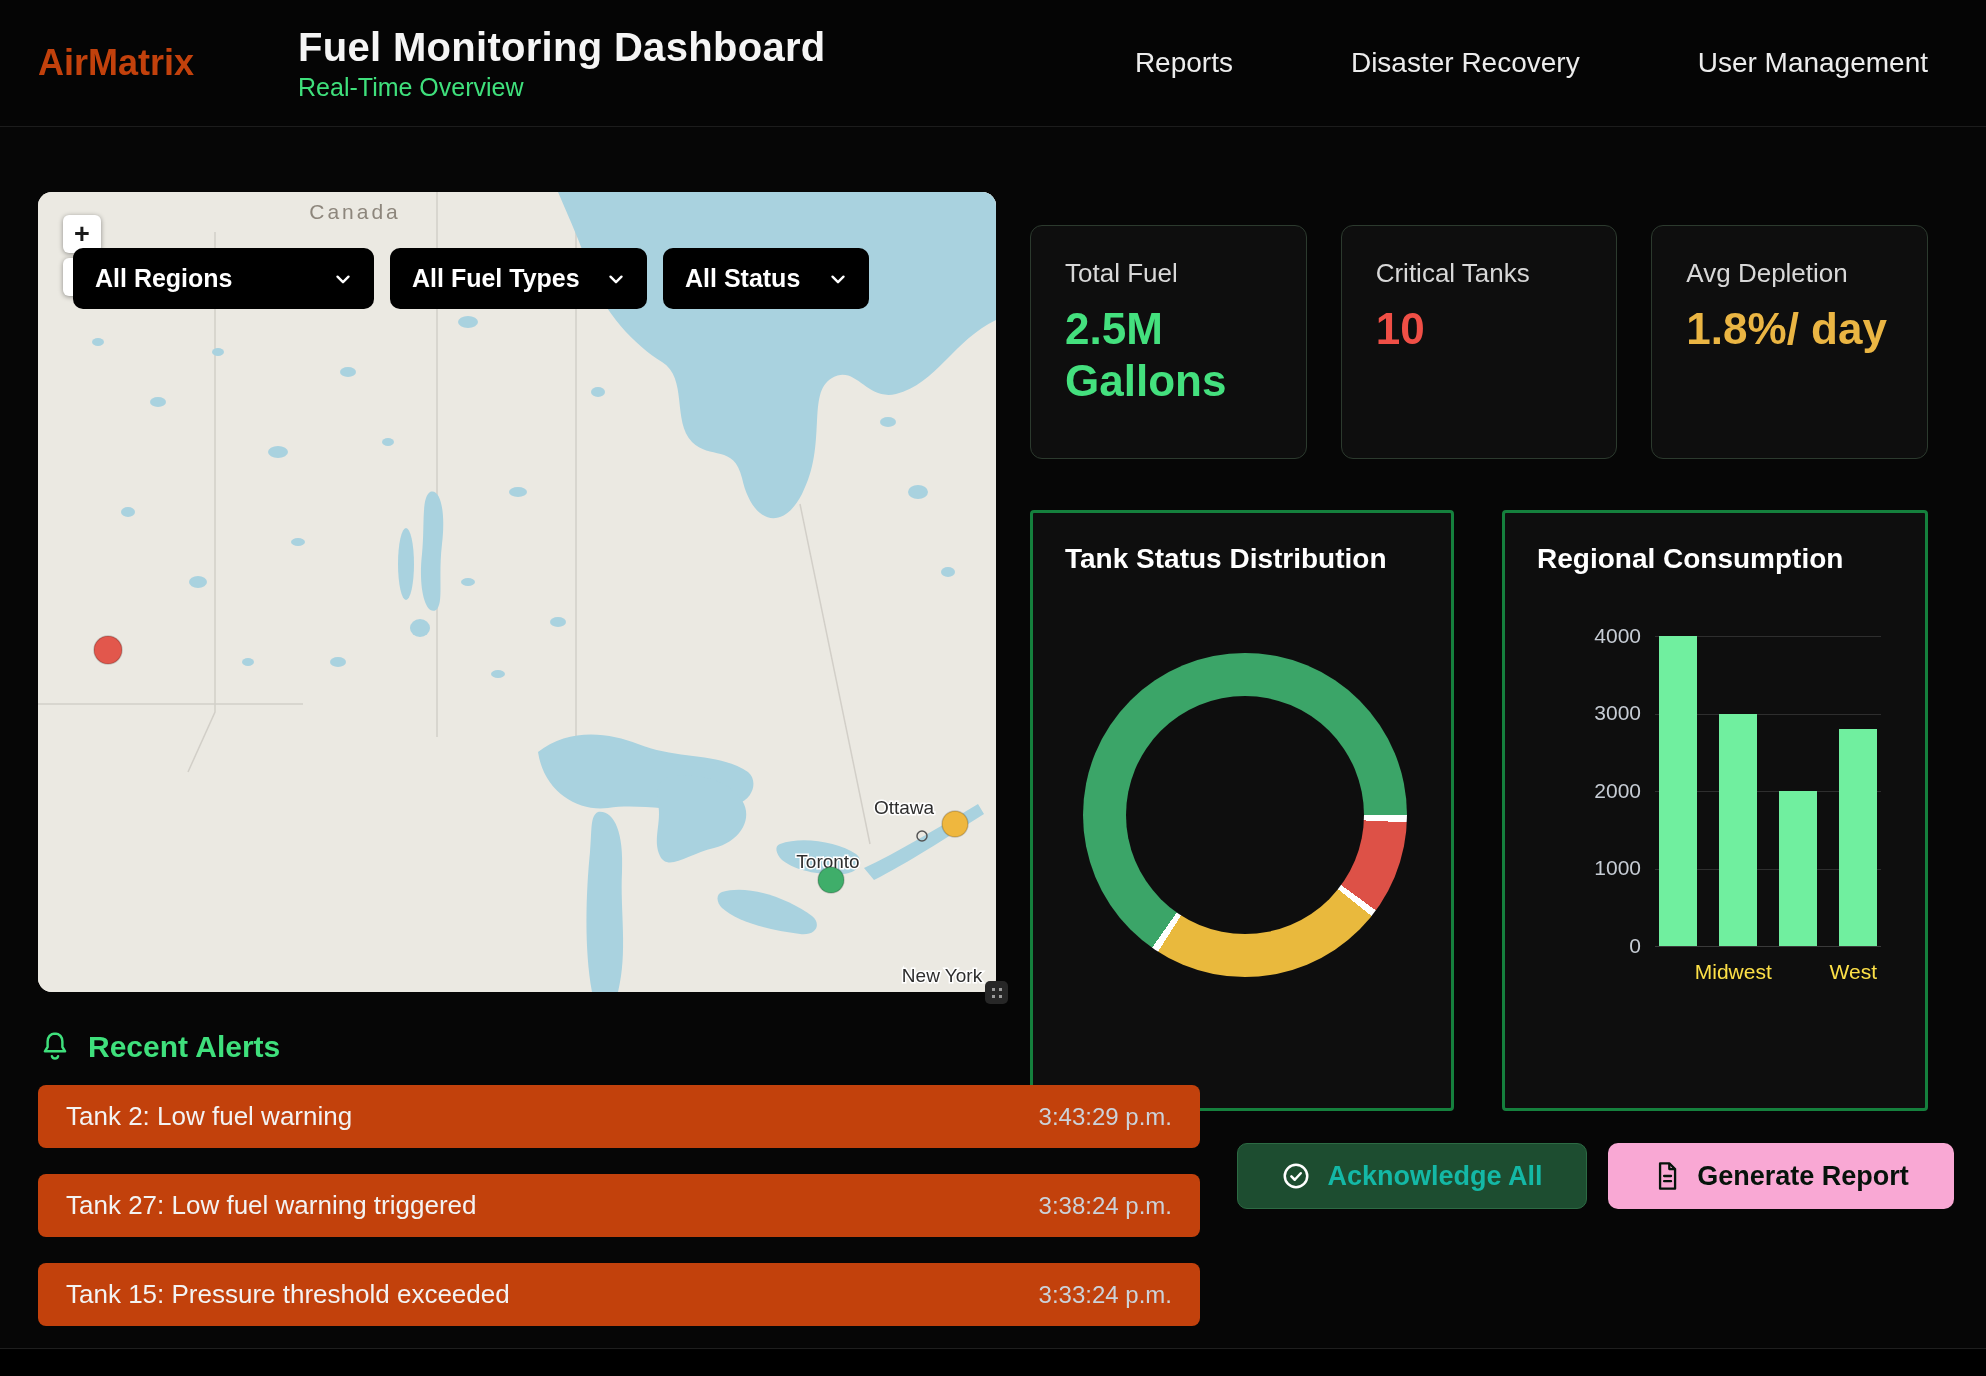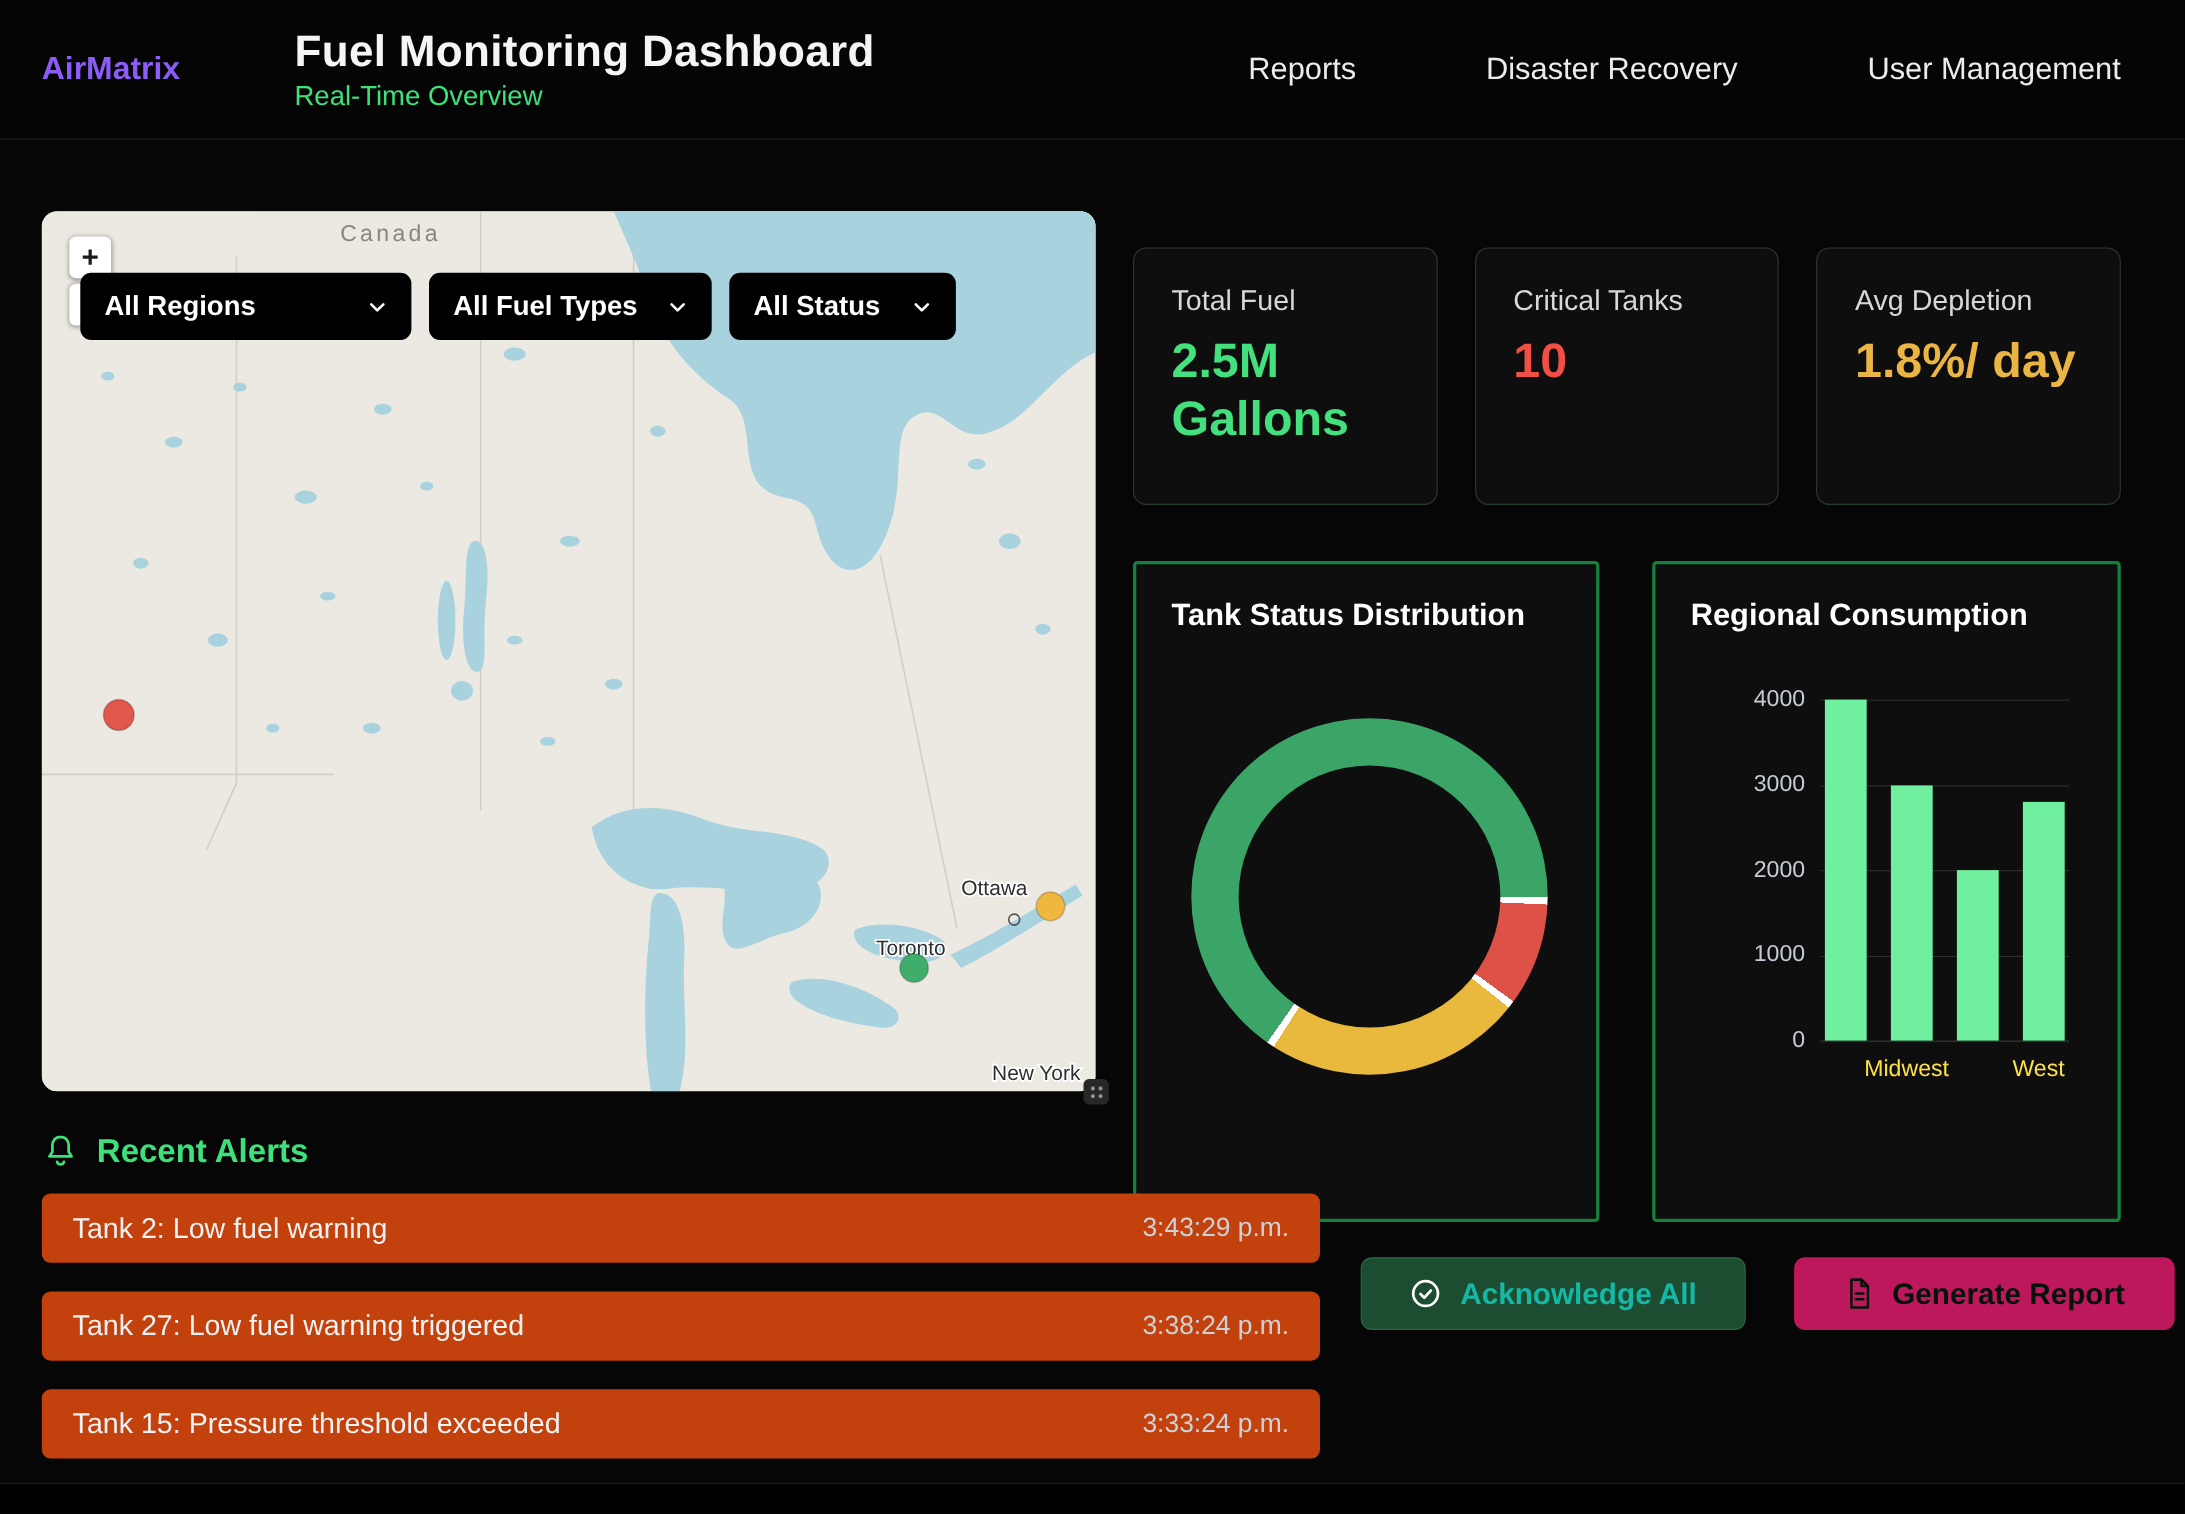--- a/index.html
+++ b/index.html
@@ -5,21 +5,21 @@
 <style>
   html,body{margin:0;padding:0;background:#060606;}
   body{width:1986px;height:1376px;overflow:hidden;position:relative;
        font-family:"Liberation Sans","DejaVu Sans",sans-serif;color:#fff;}
   #app{position:absolute;inset:0;}
 
   
   .header{position:absolute;left:0;top:0;width:1986px;height:127px;background:#050505;
           border-bottom:1px solid #1c1c1c;display:flex;align-items:center;
           padding:0 58px 0 38px;box-sizing:border-box;}
-  .logo{font-size:29px;font-weight:700;color:#8b5cf6;}
+  .logo{font-size:36px;font-weight:700;color:#c2410c;}
   .title-block{margin-left:104px;}
   .page-title{font-size:40px;font-weight:700;color:#f5f5f5;letter-spacing:.3px;}
   .page-subtitle{font-size:25px;color:#3fe07c;font-weight:500;margin-top:3px;}
   .nav{margin-left:auto;display:flex;gap:118px;font-size:28px;color:#ececec;}
   .nav span{cursor:pointer;white-space:nowrap;}
 
   
   .map-card{position:absolute;left:38px;top:192px;width:958px;height:800px;
             border-radius:14px;overflow:hidden;background:#ebe9e2;}
   .map-card svg{display:block;}
@@ -72,21 +72,21 @@
              display:flex;align-items:center;justify-content:space-between;padding:0 28px;
              box-sizing:border-box;}
   .alert-text{font-size:26px;color:#f3f3f3;}
   .alert-time{font-size:24px;color:#ccd2d9;}
   .row1{top:1085px;} .row2{top:1174px;} .row3{top:1263px;}
 
   
   .btn{position:absolute;top:1143px;height:66px;border-radius:10px;display:flex;align-items:center;
        justify-content:center;gap:16px;font-size:27px;font-weight:700;cursor:pointer;box-sizing:border-box;}
   .ack-btn{left:1237px;width:350px;background:#1d4d30;color:#14b8a6;border:1px solid #2c6a43;}
-  .gen-btn{left:1608px;width:346px;background:#be185d;color:#06130b;margin-left:23px;}
+  .gen-btn{left:1608px;width:346px;background:#f9a8d4;color:#06130b;}
 
   .footer{position:absolute;left:0;top:1348px;width:1986px;height:28px;background:#000;
           border-top:1px solid #1e1e1e;}
 </style>
 </head>
 <body>
 
 <div id="app">
 
   <div class="header">

